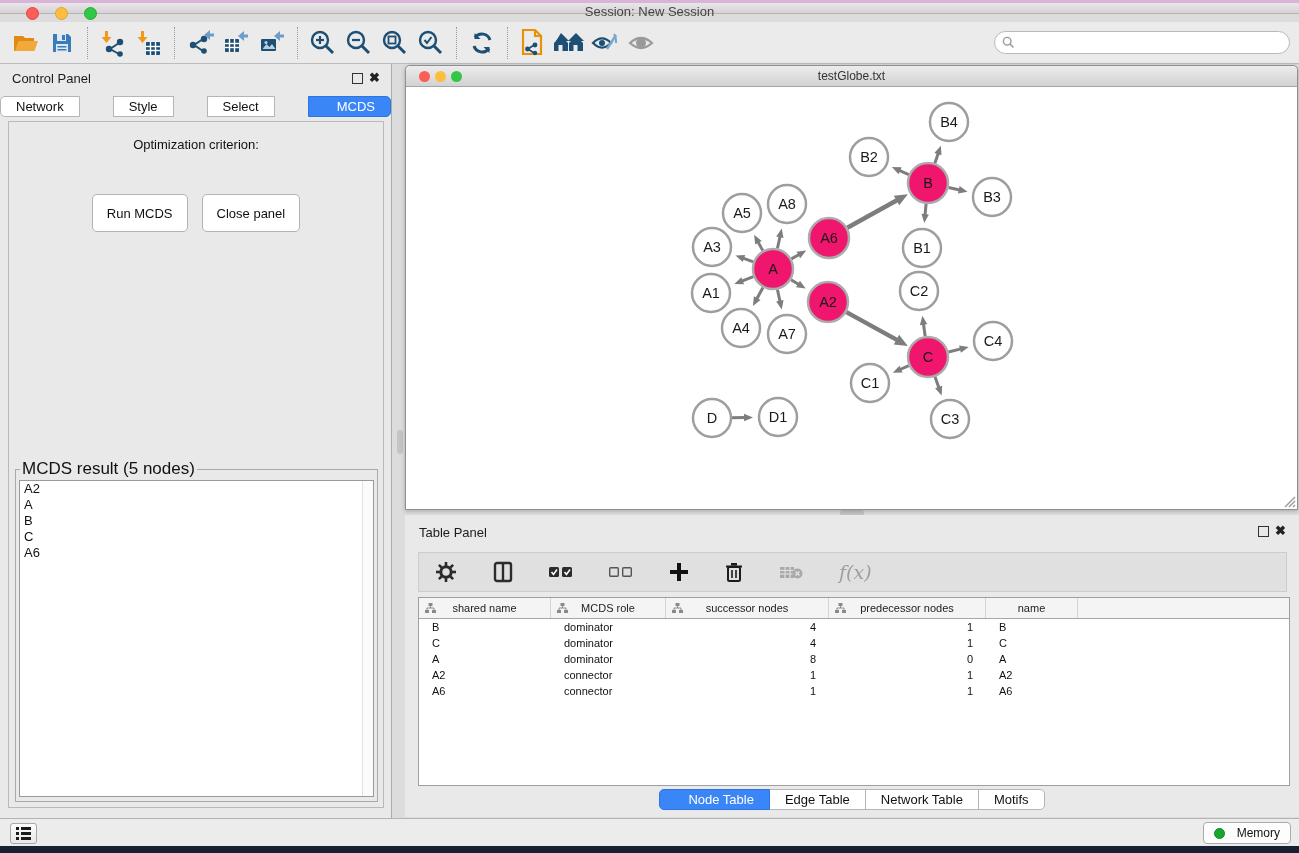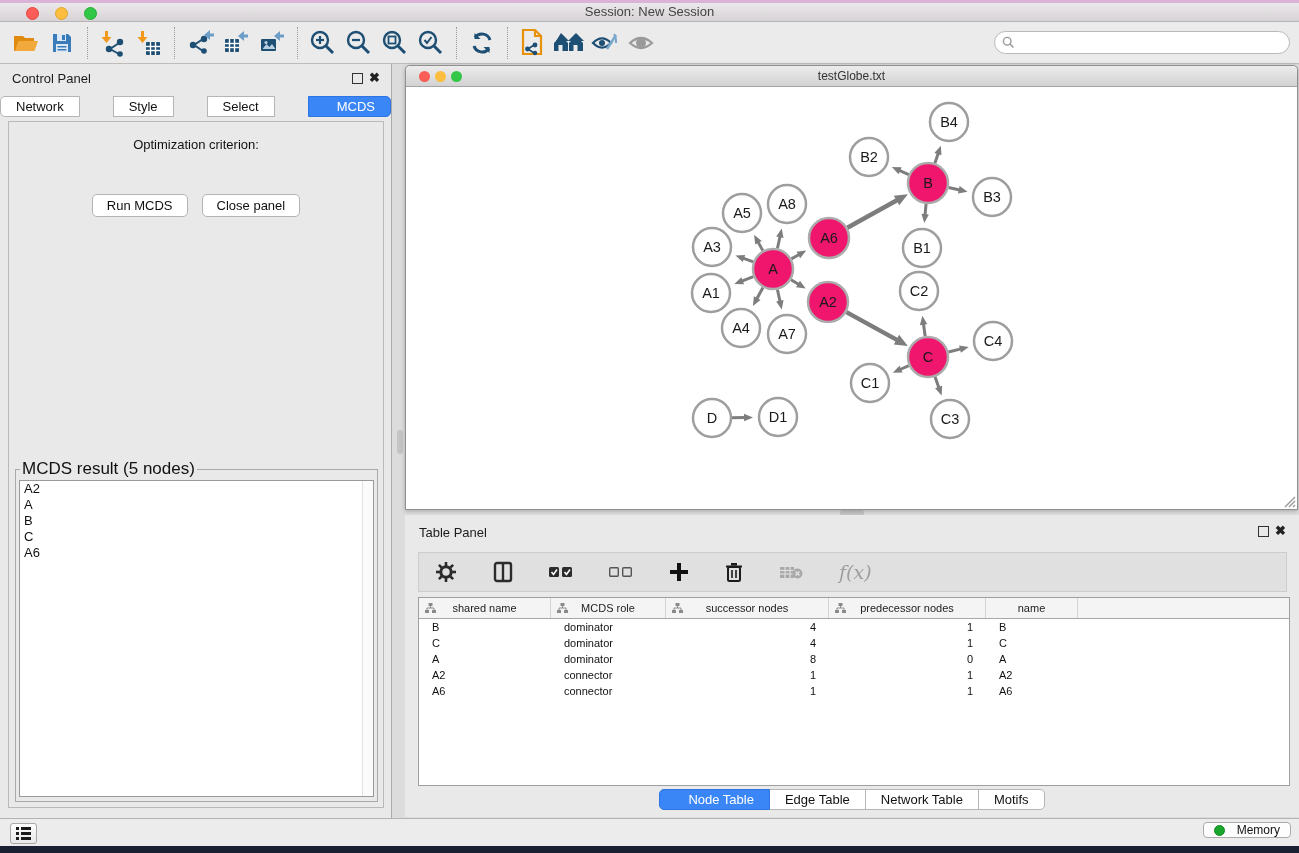--- a/index.html
+++ b/index.html
@@ -1,21 +1,21 @@
 <!DOCTYPE html>
 <html><head>
 <meta charset="utf-8">
 <style>
   * { margin:0; padding:0; box-sizing:border-box; }
   html,body { width:1299px; height:853px; }
   body { font-family:"Liberation Sans", sans-serif; background:#dcdcdc; position:relative; overflow:hidden; }
   .screen { position:absolute; inset:0; width:1299px; height:853px; background:#dcdcdc; }
 
   
-  .titlebar { position:absolute; left:0; top:0; width:1299px; height:22px;
+  .titlebar { position:absolute; left:0; top:0; width:1299px; height:14px;
     background:linear-gradient(#efecee,#d6d2d5); border-bottom:1px solid #b8b4b6; }
   .top-edge { position:absolute; left:0; top:0; width:1299px; height:3px; background:#d9b4d8; }
   .tl { position:absolute; top:7px; width:13px; height:13px; border-radius:50%; }
   .tl.red { left:26px; background:#fc5d57; border:1px solid #e2453f; }
   .tl.yellow { left:55px; background:#fdbd3f; border:1px solid #e0a630; }
   .tl.green { left:84px; background:#33c748; border:1px solid #24ad35; }
   .titlebar .title { position:absolute; top:4px; left:0; right:0; text-align:center; font-size:13px; color:#444; }
 
   
   .toolbar { position:absolute; left:0; top:22px; width:1299px; height:42px; background:#ebebeb;
@@ -42,21 +42,21 @@
 
   .cp-content { position:absolute; left:8px; top:57px; width:376px; height:687px;
     border:1px solid #b9b9b9; border-radius:0; background:#e9e9e9; }
   .opt-label { position:absolute; top:15px; left:0; right:0; text-align:center; font-size:13px; color:#111; }
   .dropdown { position:absolute; top:36px; left:33px; width:314px; height:23px; background:#fff;
     border:1px solid #b3b3b3; border-radius:4px; display:flex; align-items:center; cursor:default; }
   .dropdown .val { flex:1; font-size:13px; color:#111; padding-left:8px; white-space:nowrap; overflow:hidden; }
   .dd-stepper { width:19px; height:19px; margin-right:1px; border-radius:4px;
     background:linear-gradient(#6faefc,#2e7bf3); display:flex; flex-direction:column; align-items:center; justify-content:center; }
   .btn-row { position:absolute; top:72px; left:0; right:0; display:flex; justify-content:center; gap:14px; }
-  .mac-btn { height:23px; background:#fff; border:1px solid #b3b3b3; border-radius:5px; font-size:13px;
+  .mac-btn { height:38px; background:#fff; border:1px solid #b3b3b3; border-radius:5px; font-size:13px;
     color:#111; padding:0 14px; display:flex; align-items:center; cursor:default; }
 
   fieldset.result-box { position:absolute; left:6px; top:337px; width:363px; height:343px;
     border:1px solid #a9a9a9; background:#e9e9e9; }
   fieldset.result-box legend { font-size:17px; color:#111; padding:0 2px; margin-left:4px; }
   .result-list { position:absolute; left:3px; top:1px; right:3px; bottom:4px; background:#fff; border:1px solid #9a9a9a; }
   .result-scroll { position:absolute; right:0; top:0; bottom:0; width:11px; background:#fbfbfb; border-left:1px solid #e2e2e2; }
   .result-item { font-size:13px; color:#111; line-height:16px; padding-left:4px; }
 
   
@@ -91,21 +91,21 @@
   .td { font-size:11px; color:#111; overflow:hidden; white-space:nowrap; }
   .td.left { padding-left:13px; text-align:left; }
   .td.right { padding-right:13px; text-align:right; }
 
   #tp-tabs { position:absolute; left:0; right:0; top:274px; display:flex; justify-content:center; }
 
   
   .statusbar { position:absolute; left:0; top:818px; width:1299px; height:28px; background:#ececec; border-top:1px solid #b3b3b3; }
   .list-btn { position:absolute; left:10px; top:4px; width:27px; height:21px; background:linear-gradient(#fdfdfd,#e8e8e8);
     border:1px solid #a8a8a8; border-radius:3px; display:flex; align-items:center; justify-content:center; }
-  .memory-btn { position:absolute; right:8px; top:3px; height:16px; background:#fdfdfd; border:1px solid #ababab;
+  .memory-btn { position:absolute; right:8px; top:3px; height:22px; background:#fdfdfd; border:1px solid #ababab;
     border-radius:4px; display:flex; align-items:center; gap:12px; padding:0 10px; font-size:12px; color:#111;justify-content:space-between; }
   .mem-dot { width:11px; height:11px; border-radius:50%; background:#18a62c; border:1px solid #0f8a20; }
   .desktop-strip { position:absolute; left:0; top:846px; width:1299px; height:7px; background:#182031; }
 </style>
 </head>
 <body>
 
 <div class="screen">
 
   <div class="titlebar">

